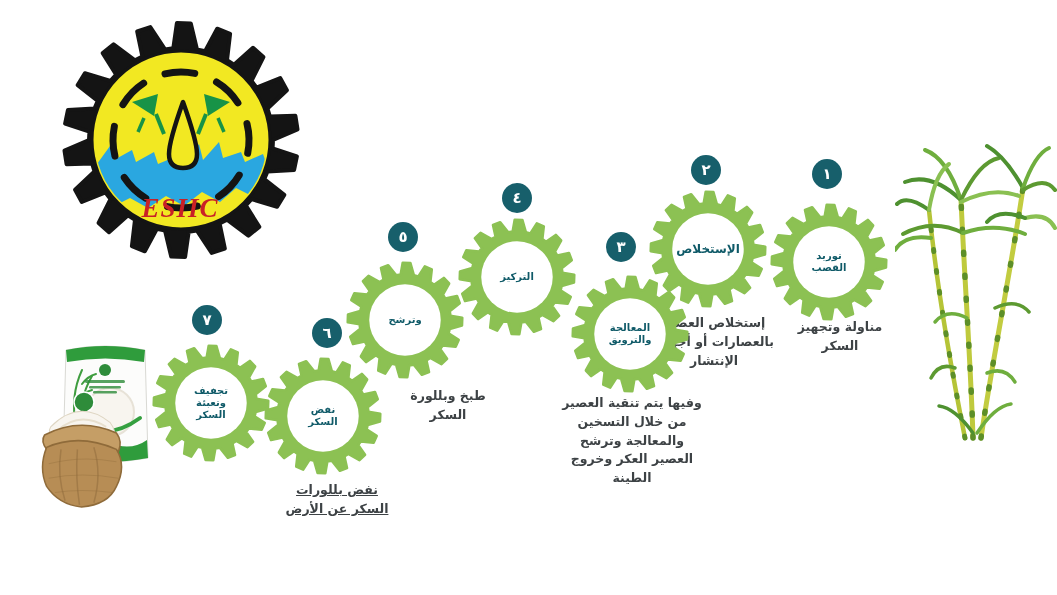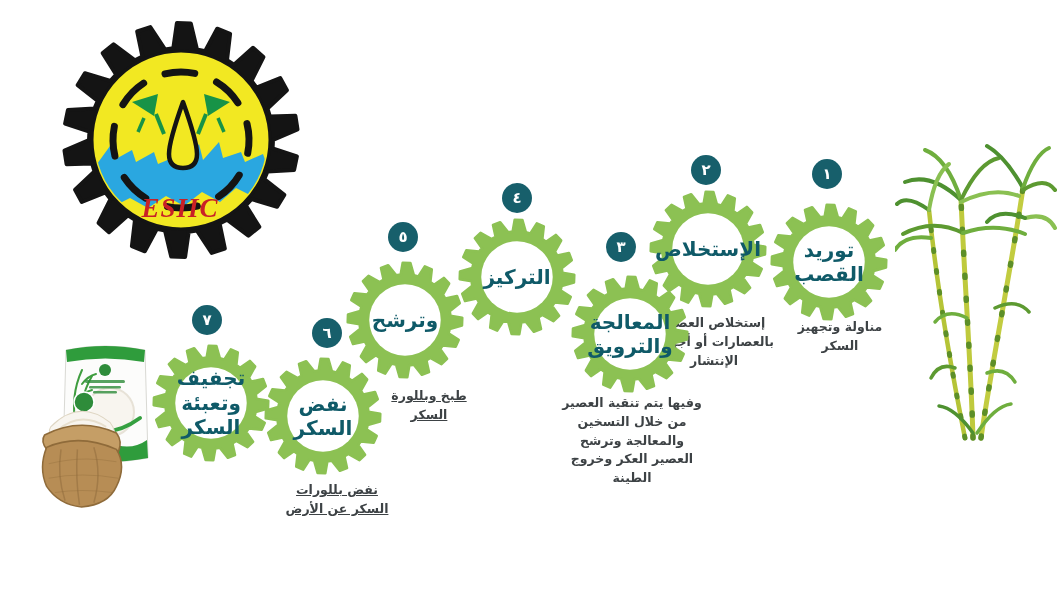--- a/index.html
+++ b/index.html
@@ -9,21 +9,21 @@
   }
   .abs{position:absolute;}
   
   .step{position:absolute;width:118px;height:118px;}
   .gear-svg{position:absolute;inset:0;width:118px;height:118px;}
   .gear-body{fill:var(--gear-green,#8cc153);stroke:var(--gear-green,#8cc153);stroke-width:3;stroke-linejoin:round;}
   .gear-hole{fill:#ffffff;}
   .gear-label{
     position:absolute;inset:0;display:flex;align-items:center;justify-content:center;
     text-align:center;white-space:pre-line;direction:rtl;
-    font-weight:bold;font-size:20px;line-height:1.22;color:var(--label-teal,#0f5a68);
+    font-weight:bold;font-size:10px;line-height:1.22;color:var(--label-teal,#0f5a68);
   }
   .num-badge{
     position:absolute;width:30px;height:30px;border-radius:50%;
     background:var(--number-teal,#175f6b);color:#fff;
     display:flex;align-items:center;justify-content:center;
     font-size:15px;font-weight:bold;
   }
   .caption{
     position:absolute;transform:translateX(-50%);
     text-align:center;white-space:pre-line;direction:rtl;
@@ -153,21 +153,21 @@
     <span>١</span>
   </div>
   <div class="caption" style="left:840px;top:318px;">مناولة وتجهيز
 السكر</div>
 
   <div class="step" style="left:649px;top:190px;">
     <svg class="gear-svg" viewBox="-66 -66 132 132">
       <path class="gear-body" d="M-9.9,-50.0 L-4.8,-50.8 L-2.5,-64.0 L6.0,-63.7 L9.9,-50.0 L15.0,-48.7 L22.2,-60.0 L29.9,-56.6 L28.3,-42.4 L32.5,-39.3 L43.4,-47.0 L49.3,-40.8 L42.4,-28.3 L45.1,-23.9 L58.1,-26.8 L61.2,-18.8 L50.0,-9.9 L50.8,-4.8 L64.0,-2.5 L63.7,6.0 L50.0,9.9 L48.7,15.0 L60.0,22.2 L56.6,29.9 L42.4,28.3 L39.3,32.5 L47.0,43.4 L40.8,49.3 L28.3,42.4 L23.9,45.1 L26.8,58.1 L18.8,61.2 L9.9,50.0 L4.8,50.8 L2.5,64.0 L-6.0,63.7 L-9.9,50.0 L-15.0,48.7 L-22.2,60.0 L-29.9,56.6 L-28.3,42.4 L-32.5,39.3 L-43.4,47.0 L-49.3,40.8 L-42.4,28.3 L-45.1,23.9 L-58.1,26.8 L-61.2,18.8 L-50.0,9.9 L-50.8,4.8 L-64.0,2.5 L-63.7,-6.0 L-50.0,-9.9 L-48.7,-15.0 L-60.0,-22.2 L-56.6,-29.9 L-42.4,-28.3 L-39.3,-32.5 L-47.0,-43.4 L-40.8,-49.3 L-28.3,-42.4 L-23.9,-45.1 L-26.8,-58.1 L-18.8,-61.2 Z"></path>
         <circle class="gear-hole" r="40"></circle>
     </svg>
-    <div class="gear-label" style="font-size:20px;">الإستخلاص</div>
+    <div class="gear-label" style="font-size:12px;">الإستخلاص</div>
   </div>
   <div class="num-badge" style="left:691px;top:155px;">
     <span>٢</span>
   </div>
   <div class="caption" style="left:714px;top:314px;">إستخلاص العصير
 بالعصارات أو أجهزة
 الإنتشار</div>
 
   <div class="step" style="left:571px;top:275px;">
     <svg class="gear-svg" viewBox="-66 -66 132 132">
@@ -200,21 +200,21 @@
   <div class="step" style="left:346px;top:261px;">
     <svg class="gear-svg" viewBox="-66 -66 132 132">
       <path class="gear-body" d="M-9.9,-50.0 L-4.8,-50.8 L-2.5,-64.0 L6.0,-63.7 L9.9,-50.0 L15.0,-48.7 L22.2,-60.0 L29.9,-56.6 L28.3,-42.4 L32.5,-39.3 L43.4,-47.0 L49.3,-40.8 L42.4,-28.3 L45.1,-23.9 L58.1,-26.8 L61.2,-18.8 L50.0,-9.9 L50.8,-4.8 L64.0,-2.5 L63.7,6.0 L50.0,9.9 L48.7,15.0 L60.0,22.2 L56.6,29.9 L42.4,28.3 L39.3,32.5 L47.0,43.4 L40.8,49.3 L28.3,42.4 L23.9,45.1 L26.8,58.1 L18.8,61.2 L9.9,50.0 L4.8,50.8 L2.5,64.0 L-6.0,63.7 L-9.9,50.0 L-15.0,48.7 L-22.2,60.0 L-29.9,56.6 L-28.3,42.4 L-32.5,39.3 L-43.4,47.0 L-49.3,40.8 L-42.4,28.3 L-45.1,23.9 L-58.1,26.8 L-61.2,18.8 L-50.0,9.9 L-50.8,4.8 L-64.0,2.5 L-63.7,-6.0 L-50.0,-9.9 L-48.7,-15.0 L-60.0,-22.2 L-56.6,-29.9 L-42.4,-28.3 L-39.3,-32.5 L-47.0,-43.4 L-40.8,-49.3 L-28.3,-42.4 L-23.9,-45.1 L-26.8,-58.1 L-18.8,-61.2 Z"></path>
         <circle class="gear-hole" r="40"></circle>
     </svg>
     <div class="gear-label">وترشح</div>
   </div>
   <div class="num-badge" style="left:388px;top:222px;">
     <span>٥</span>
   </div>
-  <div class="caption" style="left:429px;top:387px;text-decoration:underline;">طبخ وبللورة
+  <div class="caption" style="left:448px;top:387px;">طبخ وبللورة
 السكر</div>
 
   <div class="step" style="left:264px;top:357px;">
     <svg class="gear-svg" viewBox="-66 -66 132 132">
       <path class="gear-body" d="M-9.9,-50.0 L-4.8,-50.8 L-2.5,-64.0 L6.0,-63.7 L9.9,-50.0 L15.0,-48.7 L22.2,-60.0 L29.9,-56.6 L28.3,-42.4 L32.5,-39.3 L43.4,-47.0 L49.3,-40.8 L42.4,-28.3 L45.1,-23.9 L58.1,-26.8 L61.2,-18.8 L50.0,-9.9 L50.8,-4.8 L64.0,-2.5 L63.7,6.0 L50.0,9.9 L48.7,15.0 L60.0,22.2 L56.6,29.9 L42.4,28.3 L39.3,32.5 L47.0,43.4 L40.8,49.3 L28.3,42.4 L23.9,45.1 L26.8,58.1 L18.8,61.2 L9.9,50.0 L4.8,50.8 L2.5,64.0 L-6.0,63.7 L-9.9,50.0 L-15.0,48.7 L-22.2,60.0 L-29.9,56.6 L-28.3,42.4 L-32.5,39.3 L-43.4,47.0 L-49.3,40.8 L-42.4,28.3 L-45.1,23.9 L-58.1,26.8 L-61.2,18.8 L-50.0,9.9 L-50.8,4.8 L-64.0,2.5 L-63.7,-6.0 L-50.0,-9.9 L-48.7,-15.0 L-60.0,-22.2 L-56.6,-29.9 L-42.4,-28.3 L-39.3,-32.5 L-47.0,-43.4 L-40.8,-49.3 L-28.3,-42.4 L-23.9,-45.1 L-26.8,-58.1 L-18.8,-61.2 Z"></path>
         <circle class="gear-hole" r="40"></circle>
     </svg>
     <div class="gear-label">نفض
 السكر</div>
   </div>

